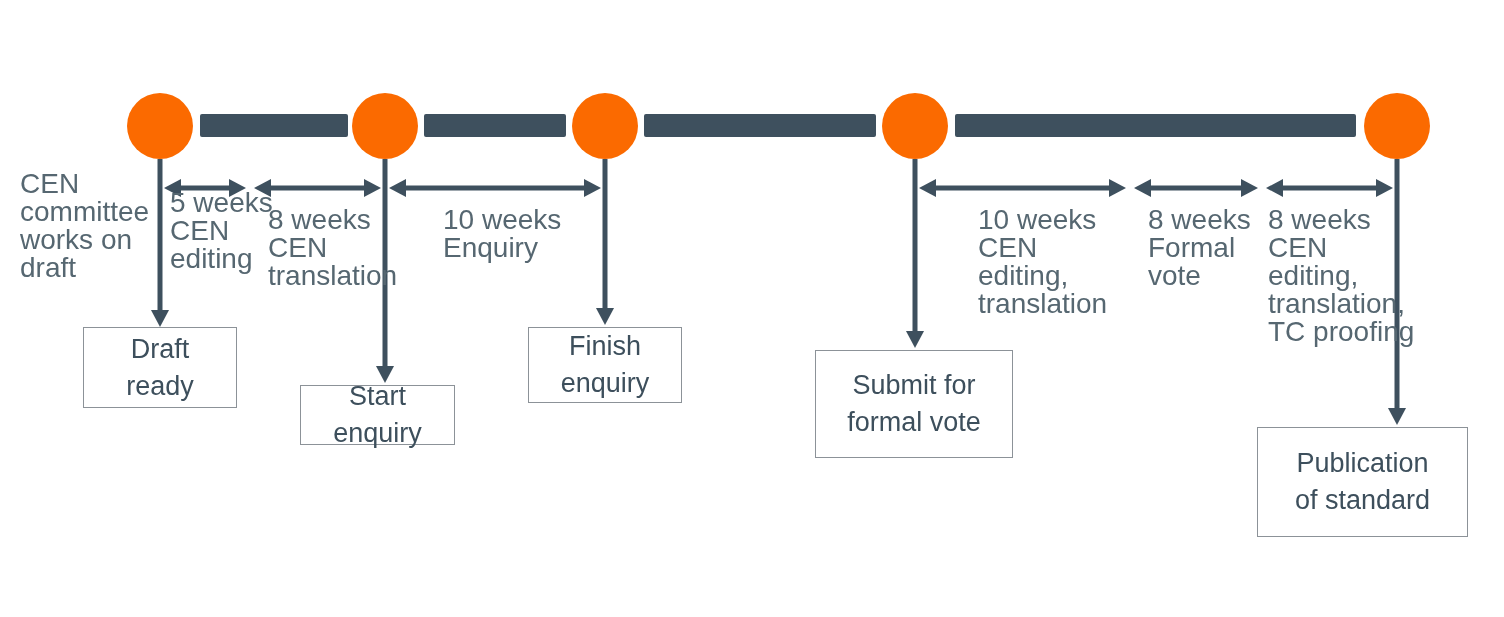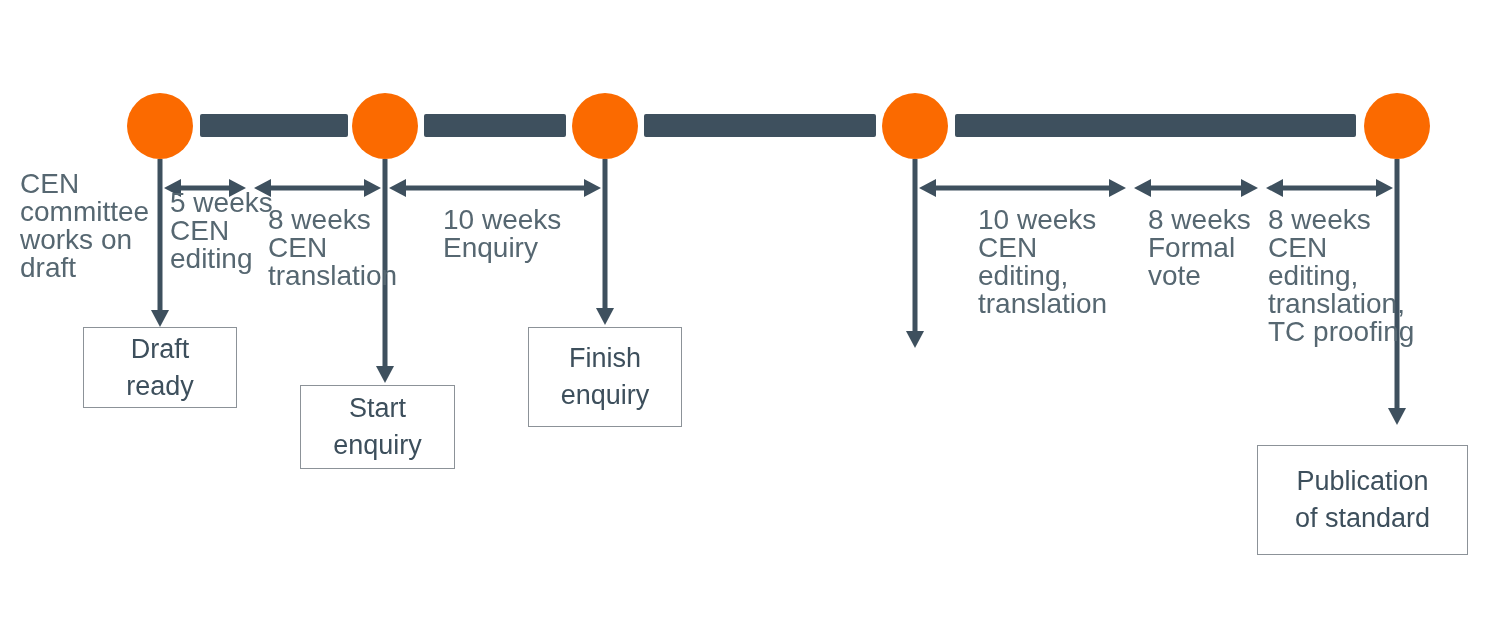--- a/index.html
+++ b/index.html
@@ -140,26 +140,30 @@
   <div class="duration" style="left:1268px; top:206px;">8 weeks
 CEN
 editing,
 translation,
 TC proofing</div>
 
   <div class="milestone-box" style="left:83px; top:327px; width:154px; height:81px;">
     <span class="box-label">Draft
 ready</span>
   </div>
-  <div class="milestone-box" style="left:300px; top:385px; width:155px; height:84px;align-items:center;">
+  <div class="milestone-box" style="left:300px; top:385px; width:155px; height:60px;align-items:center;">
     <span class="box-label">Start
 enquiry</span>
   </div>
-  <div class="milestone-box" style="left:528px; top:327px; width:154px; height:100px;">
+  <div class="milestone-box" style="left:528px; top:327px; width:154px; height:76px;">
     <span class="box-label">Finish
 enquiry</span>
   </div>
-  <div class="milestone-box" style="left:1257px; top:427px; width:211px; height:110px;margin-top:18px;">
+  <div class="milestone-box" style="left:815px; top:350px; width:198px; height:108px;">
+    <span class="box-label">Submit for
+formal vote</span>
+  </div>
+  <div class="milestone-box" style="left:1257px; top:427px; width:211px; height:110px;">
     <span class="box-label">Publication
 of standard</span>
   </div>
 
 </div>
 
 </body></html>

